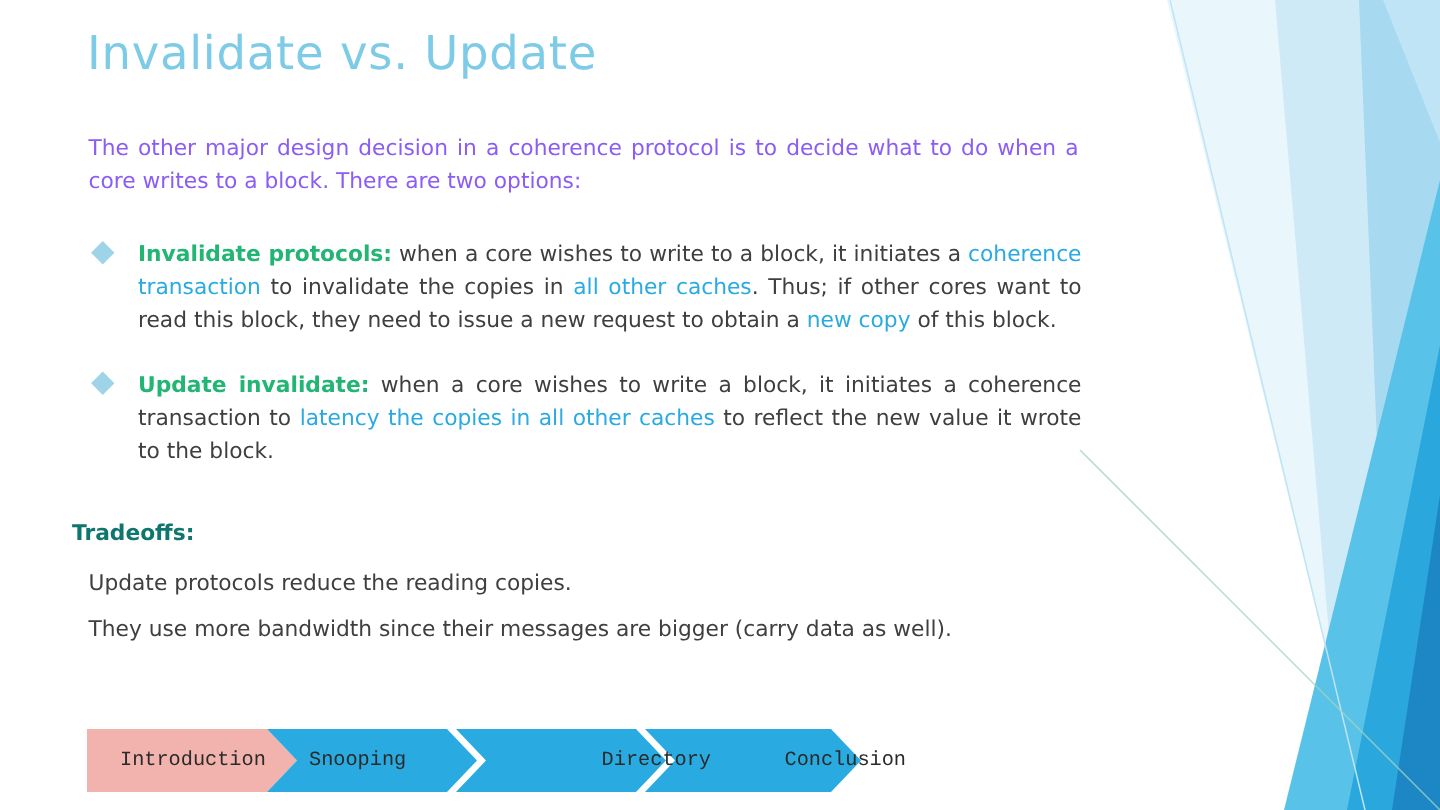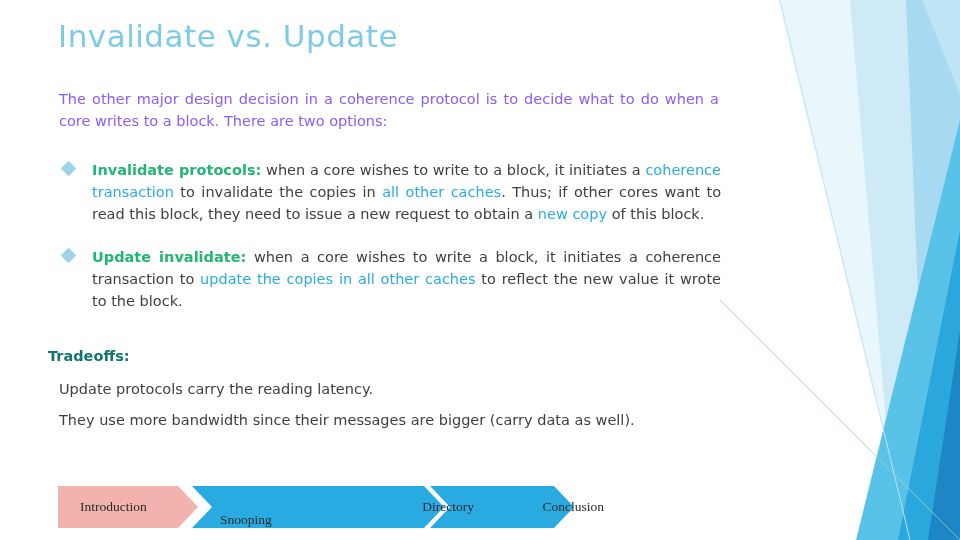--- a/index.html
+++ b/index.html
@@ -49,21 +49,21 @@
   .t2{top:412px;}
   
   .nav{position:absolute;left:58px;top:486px;height:42px;}
   .chev{
     position:absolute;top:0;height:42px;
     display:flex;align-items:center;
   }
   .chev .lbl{
     position:relative;z-index:3;
     font-size:13.5px;color:#2a2a2a;
-    font-family:Liberation Serif, serif;
+    font-family:Liberation Mono, monospace;
     white-space:nowrap;
   }
   .chev svg{position:absolute;left:0;top:0;}
 </style>
 </head>
 <body>
 
 <div class="deco">
   <svg width="300" height="540" viewBox="0 0 300 540" xmlns="http://www.w3.org/2000/svg">
     <polygon points="118,0 300,0 300,540 250,540" fill="#e9f6fc"></polygon>
@@ -84,39 +84,39 @@
 
 <div class="bullets">
 
   <div class="bullet">
     <span class="dia"></span>
     <span class="lead">Invalidate protocols:</span><span> when a core wishes to write to a block, it initiates a </span><span class="hl">coherence transaction</span><span> to invalidate the copies in </span><span class="hl">all other caches</span><span>. Thus; if other cores want to read this block, they need to issue a new request to obtain a </span><span class="hl">new copy</span><span> of this block.</span>
   </div>
 
   <div class="bullet">
     <span class="dia"></span>
-    <span class="lead">Update invalidate:</span><span> when a core wishes to write a block, it initiates a coherence transaction to </span><span class="hl">update the copies in all other caches</span><span> to reflect the new value it wrote to the block.</span>
+    <span class="lead">Update invalidate:</span><span> when a core wishes to write a block, it initiates a coherence transaction to </span><span class="hl">latency the copies in all other caches</span><span> to reflect the new value it wrote to the block.</span>
   </div>
 
 </div>
 
 <div class="tradeoffs-head">Tradeoffs:</div>
-<div class="tradeoff-line t1">Update protocols carry the reading latency.</div>
+<div class="tradeoff-line t1">Update protocols reduce the reading copies.</div>
 <div class="tradeoff-line t2">They use more bandwidth since their messages are bigger (carry data as well).</div>
 
 <div class="nav">
 
   <div class="chev" style="left:0px;width:140px;padding-left:22px;">
     <svg width="140" height="42" viewBox="0 0 140 42" xmlns="http://www.w3.org/2000/svg">
       <polygon points="0,0 120,0 140,21 120,42 0,42" fill="#f2b3ae"></polygon>
     </svg>
     <span class="lbl">Introduction</span>
   </div>
 
-  <div class="chev" style="left:134px;width:140px;padding-left:28px;align-items:flex-end;">
+  <div class="chev" style="left:120px;width:140px;padding-left:28px;">
     <svg width="140" height="42" viewBox="0 0 140 42" xmlns="http://www.w3.org/2000/svg">
       <polygon points="0,0 120,0 140,21 120,42 0,42 20,21" fill="#29abe2"></polygon>
     </svg>
     <span class="lbl">Snooping</span>
   </div>
 
   <div class="chev" style="left:246px;width:140px;padding-left:30px;justify-content:flex-end;">
     <svg width="140" height="42" viewBox="0 0 140 42" xmlns="http://www.w3.org/2000/svg">
       <polygon points="0,0 120,0 140,21 120,42 0,42 20,21" fill="#29abe2"></polygon>
     </svg>

